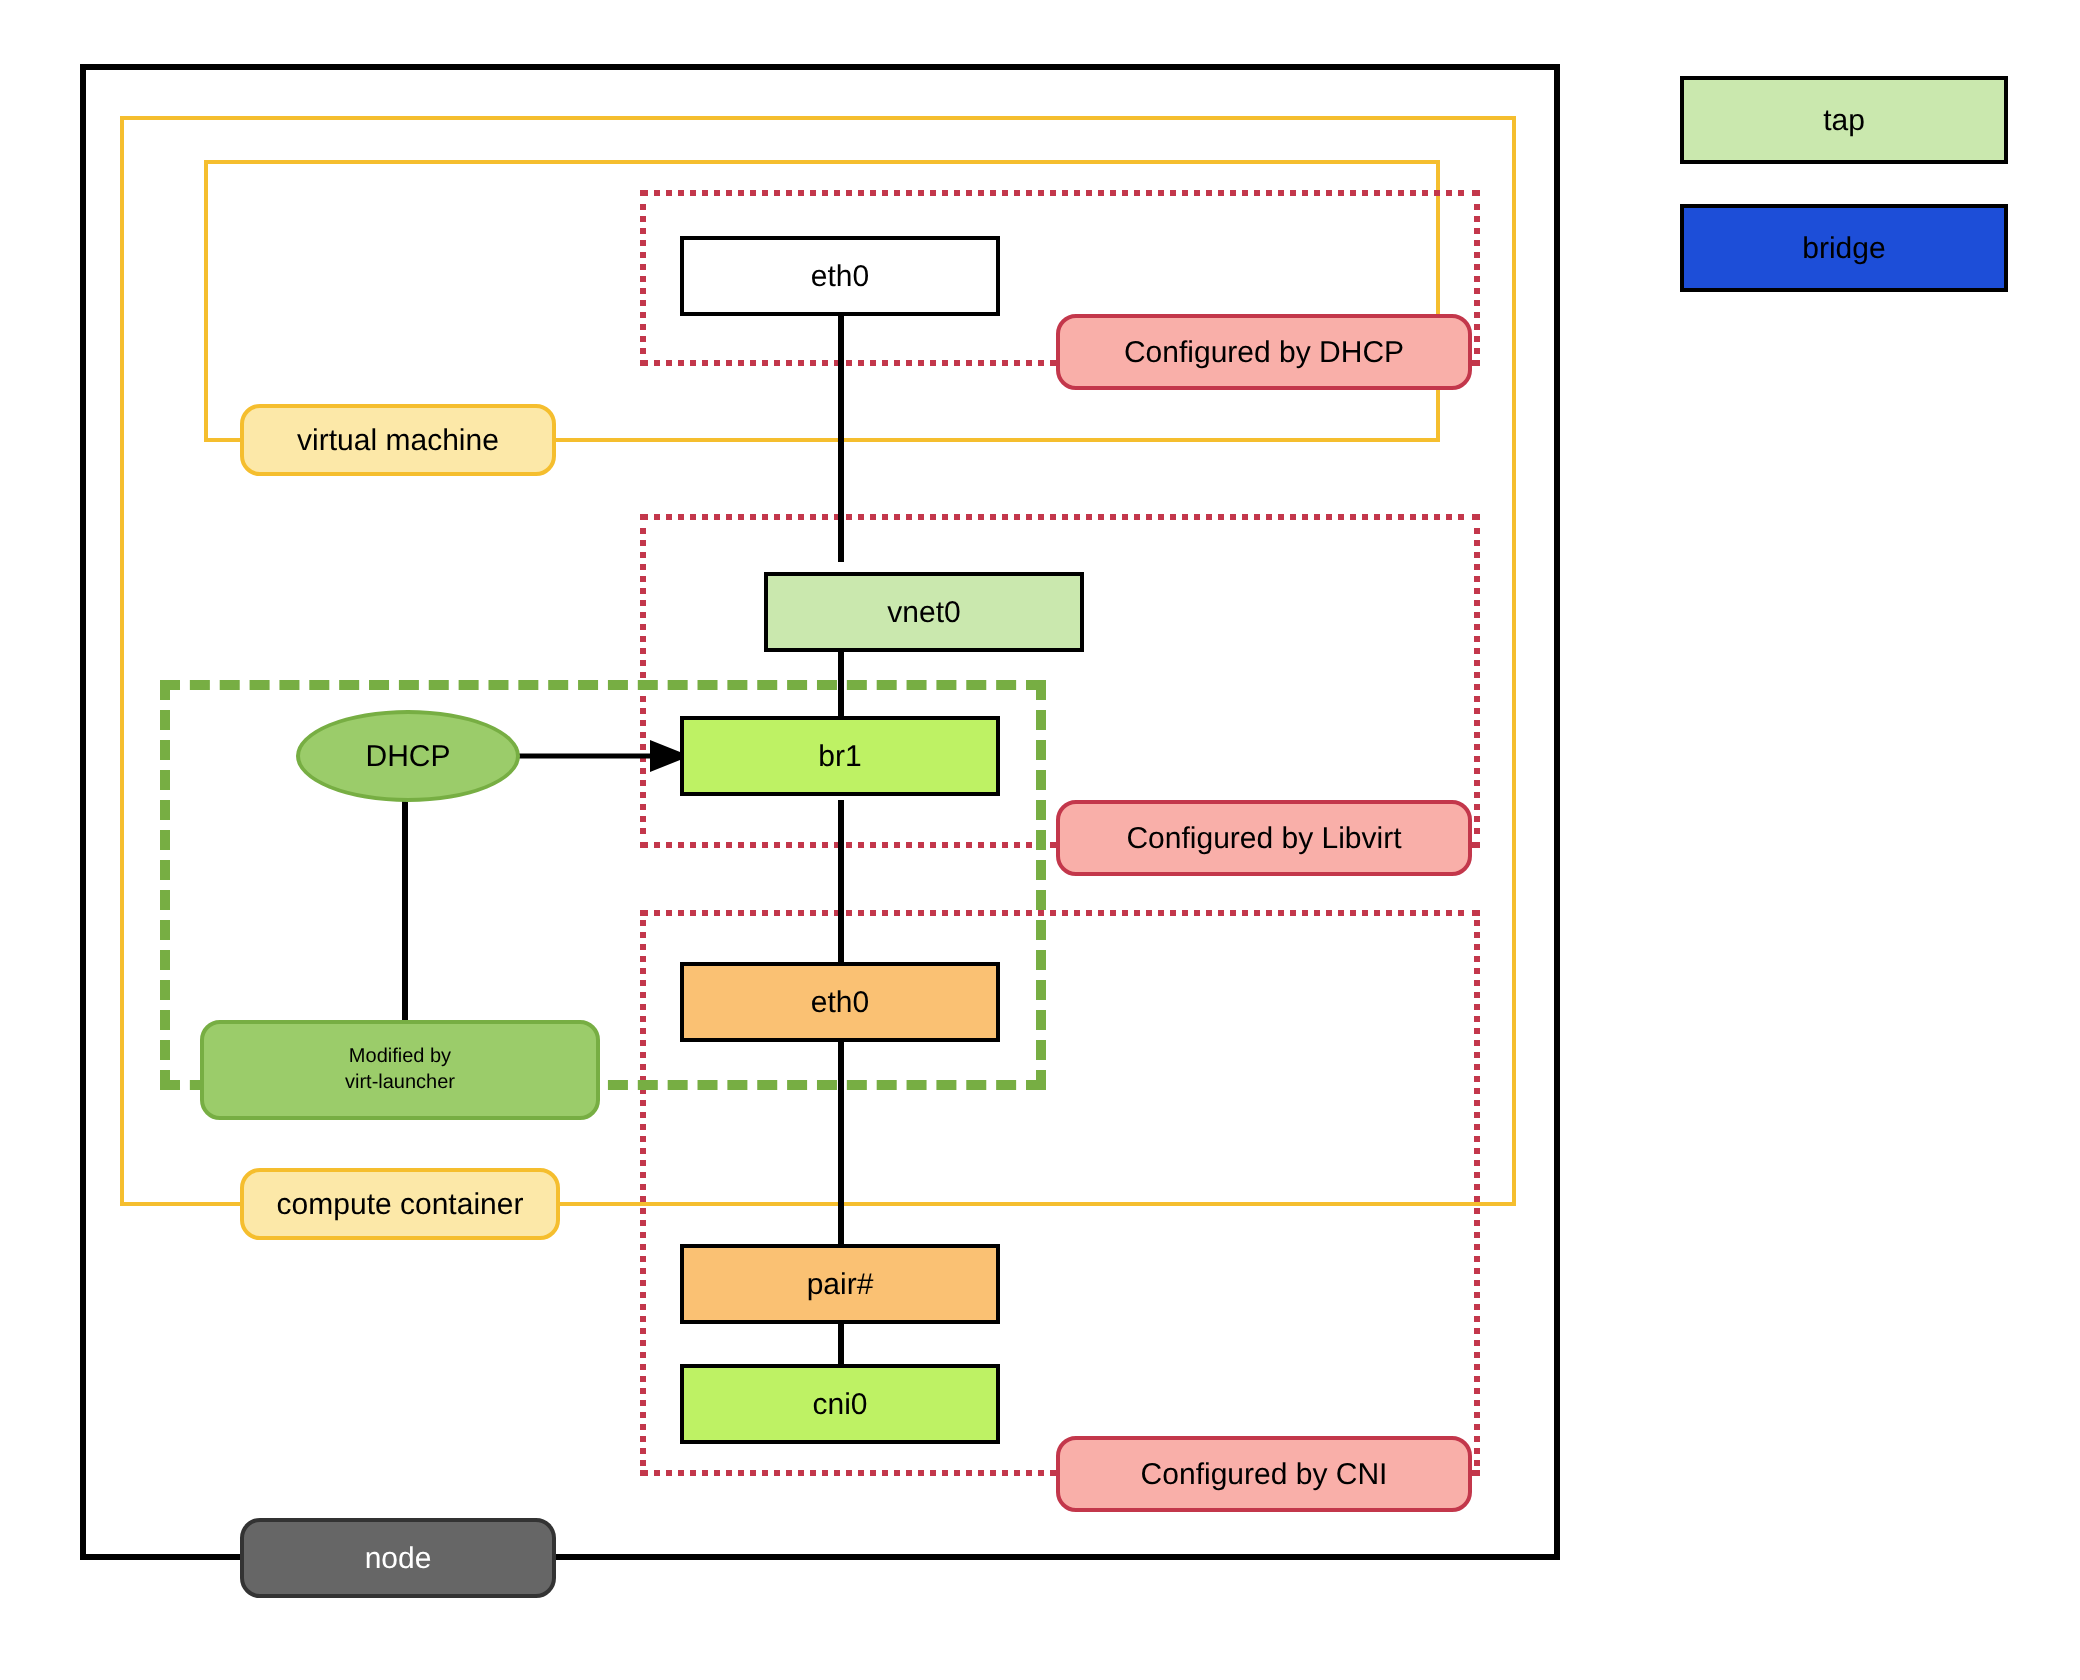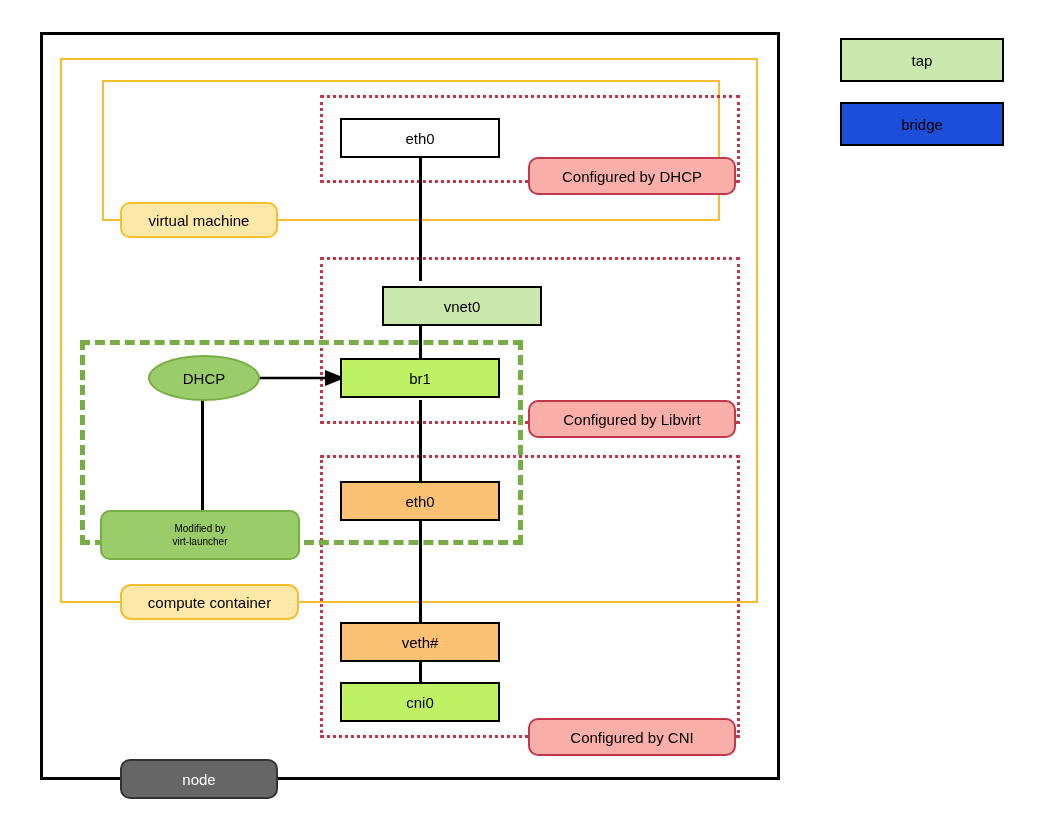--- a/index.html
+++ b/index.html
@@ -195,40 +195,40 @@
   <div class="abs vline" style="left:201px; top:400px; height:110px;"></div>
 
   <div class="abs iface white" style="left:340px; top:118px;">eth0</div>
 
   <div class="abs iface tap" style="left:340px; top:286px;margin-left:42px;">vnet0</div>
 
   <div class="abs iface bridge" style="left:340px; top:358px;">br1</div>
 
   <div class="abs iface veth" style="left:340px; top:481px;">eth0</div>
 
-  <div class="abs iface veth" style="left:340px; top:622px;">veth#</div>
+  <div class="abs iface veth" style="left:340px; top:622px;">pair#</div>
 
   <div class="abs iface bridge" style="left:340px; top:682px;">cni0</div>
 
   <div class="abs green-ellipse" style="left:148px; top:355px; width:112px; height:46px;">DHCP</div>
 
   <div class="abs green-label" style="left:100px; top:510px; width:200px; height:50px;">
     <span>Modified by</span>
     <span>virt-launcher</span>
   </div>
 
   <div class="abs pink-callout" style="left:528px; top:157px; width:208px;text-align:right;">Configured by DHCP</div>
 
   <div class="abs pink-callout" style="left:528px; top:400px; width:208px;">Configured by Libvirt</div>
 
   <div class="abs pink-callout" style="left:528px; top:718px; width:208px;">Configured by CNI</div>
 
   <div class="abs yellow-label" style="left:120px; top:202px; width:158px;">virtual machine</div>
 
-  <div class="abs yellow-label" style="left:120px; top:584px; width:179px;border-radius:11px;">compute container</div>
+  <div class="abs yellow-label" style="left:120px; top:584px; width:160px;">compute container</div>
 
   <div class="abs node-label" style="left:120px; top:759px; width:158px;">node</div>
 
   <div class="abs" style="left:840px; top:38px; width:160px;">
     <div class="legend-item legend-tap" style="margin-bottom:20px;">tap</div>
     <div class="legend-item legend-bridge">bridge</div>
   </div>
 
 </div>
 

